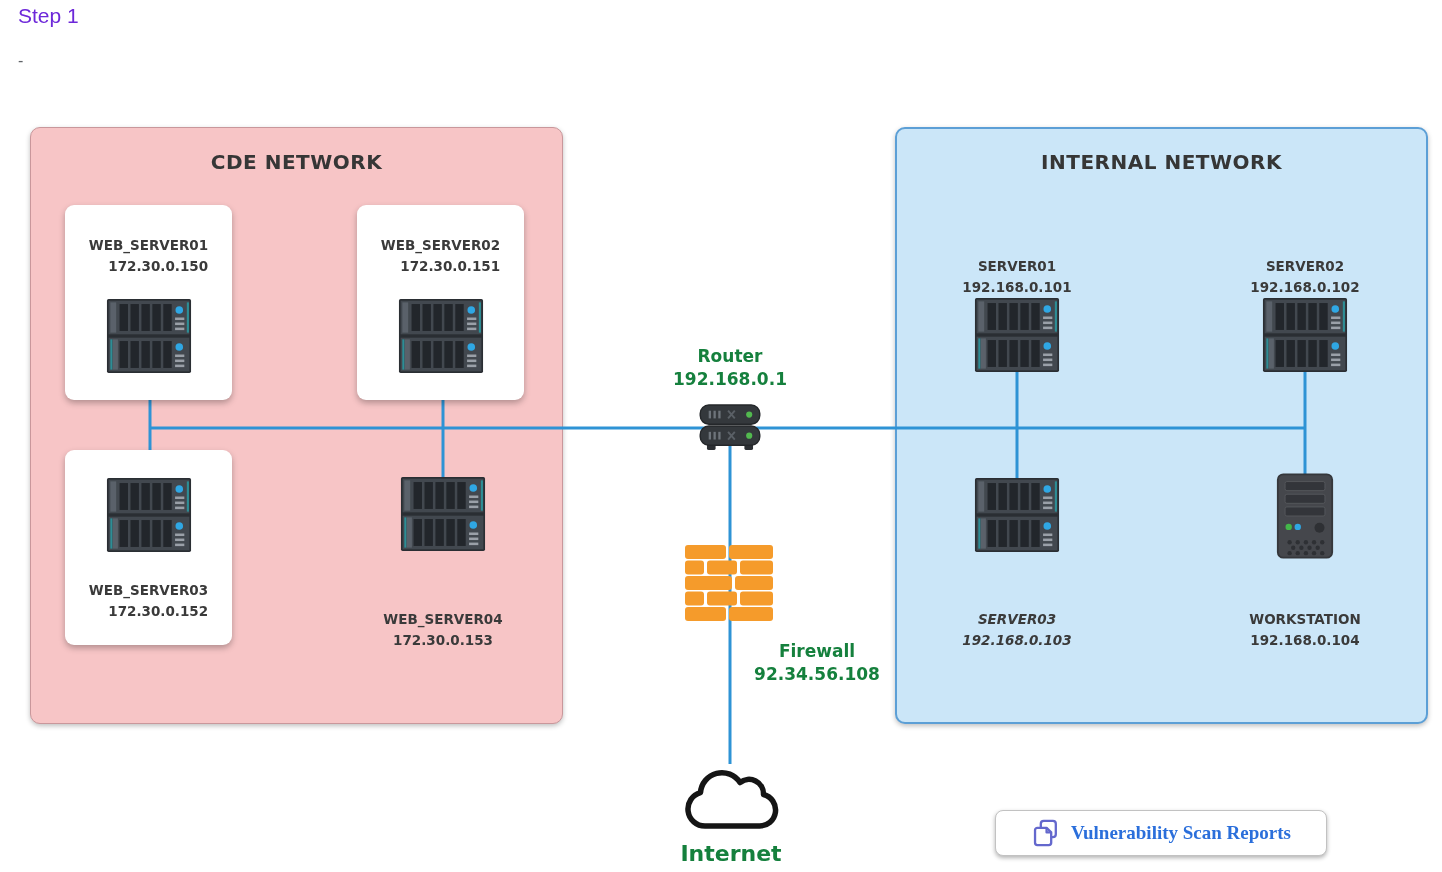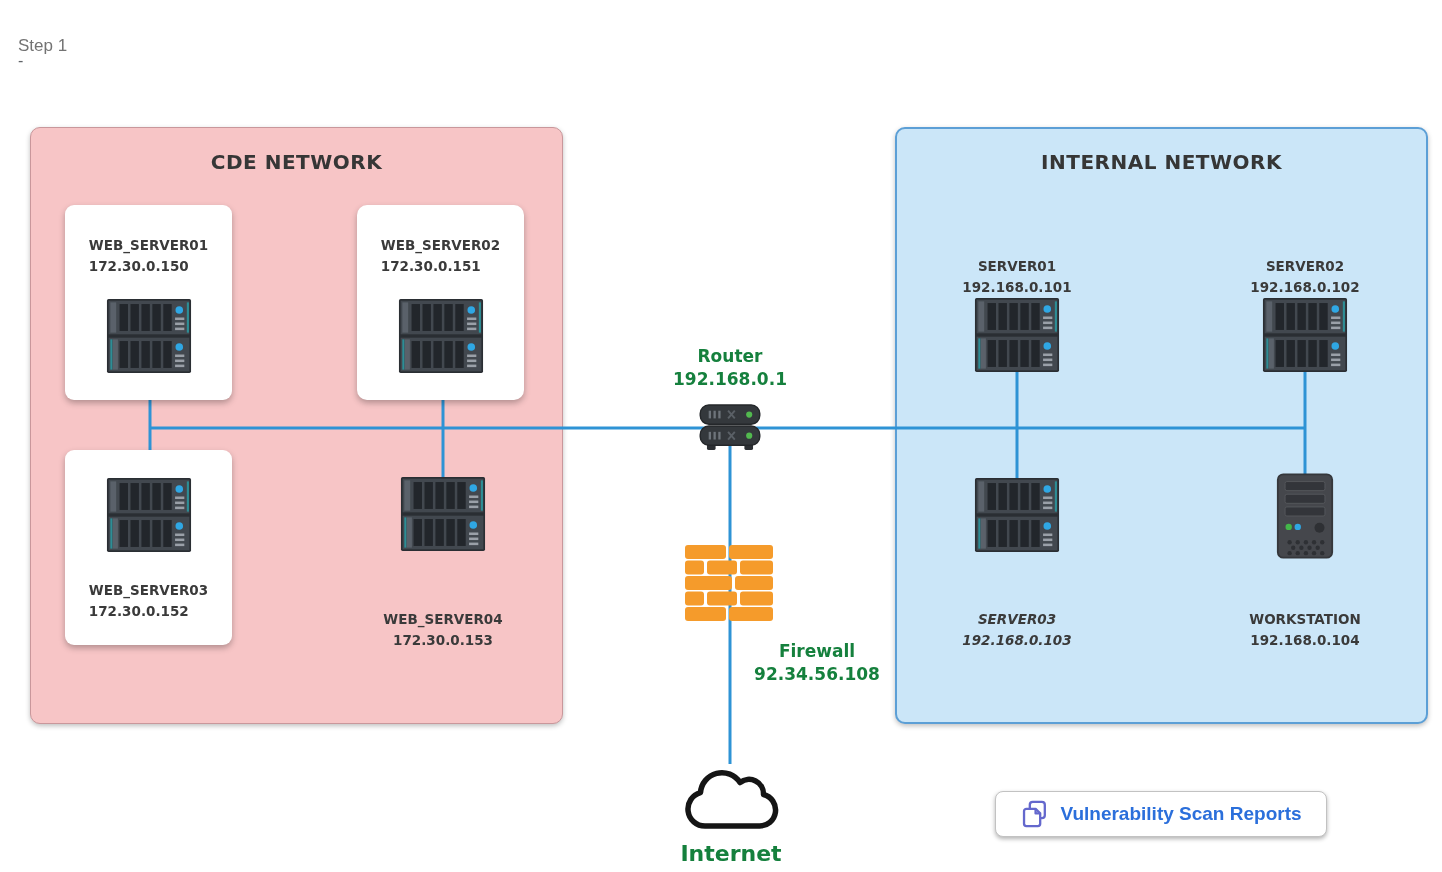--- a/index.html
+++ b/index.html
@@ -1,54 +1,54 @@
 <!DOCTYPE html>
 <html><head>
 <meta charset="utf-8">
 <style>
   * { margin:0; padding:0; box-sizing:border-box; }
   body { background:#ffffff; font-family:"DejaVu Sans", sans-serif; }
   #stage { position:relative; width:1442px; height:872px; background:#fff; overflow:hidden; }
 
-  .step-label { position:absolute; left:18px; top:36px; font-family:"Liberation Sans",sans-serif;
-                font-size:17px; color:#737373; }
+  .step-label { position:absolute; left:18px; top:4px; font-family:"Liberation Sans",sans-serif;
+                font-size:21px; color:#6d28d9; }
   .step-dash  { position:absolute; left:18px; top:52px; font-family:"Liberation Sans",sans-serif;
                 font-size:16px; color:#5f6368; }
 
   .net-box { position:absolute; width:533px; height:597px; top:127px; border-radius:10px;
              box-shadow:0 2px 5px rgba(0,0,0,0.25); }
   .net-box.cde { left:30px; background:#f7c5c6; border:1px solid #c9979b; }
   .net-box.internal { left:895px; background:#cbe6f8; border:2px solid #5c9fd6; }
 
   .net-title { position:absolute; top:150px; width:533px; text-align:center;
                font-size:20px; font-weight:bold; color:#363636; letter-spacing:0.5px; z-index:4; }
   .net-title.cde { left:30px; }
   .net-title.internal { left:895px; }
 
   svg.lines { position:absolute; left:0; top:0; width:1442px; height:872px; z-index:2; pointer-events:none; }
 
   .card { position:absolute; width:167px; height:195px; background:#fff; border-radius:9px;
           box-shadow:0 3px 6px rgba(0,0,0,0.28); z-index:3; display:flex; flex-direction:column;
           align-items:center; }
-  .node-label { text-align:left; font-size:13.5px; font-weight:bold; color:#3a3a3a; line-height:21px; z-index:3; }
+  .node-label { text-align:right; font-size:13.5px; font-weight:bold; color:#3a3a3a; line-height:21px; z-index:3; }
   .node-label .ip { color:#3a3a3a; }
   .abs-label { position:absolute; width:200px; text-align:center; z-index:3;margin-top:21px; }
 
   .rack-icon { width:86px; height:74px; display:block; }
   .tower-icon { width:58px; height:88px; display:block; }
 
   .abs-icon { position:absolute; z-index:3; }
 
   .mid-label { position:absolute; text-align:center; font-size:17px; font-weight:bold;
                color:#15803d; line-height:23px; z-index:3; }
 
-  .vuln-btn { position:absolute; left:995px; top:791px; width:332px; height:46px; background:#fff;
+  .vuln-btn { position:absolute; left:995px; top:810px; width:332px; height:46px; background:#fff;
               border:1px solid #c2c2c2; border-radius:8px; box-shadow:0 2px 4px rgba(0,0,0,0.3);
               display:flex; align-items:center; justify-content:center; gap:10px; cursor:pointer; z-index:3;
-              font-family:Liberation Sans, sans-serif; }
+              font-family:Liberation Serif, serif; }
   .vuln-btn span { font-size:19px; font-weight:bold; color:#2b6fdb; }
 </style>
 </head>
 <body>
 
 <svg width="0" height="0" style="position:absolute">
   <defs>
     <symbol id="sym-rack" viewBox="0 0 100 88">
       <rect x="0" y="0" width="100" height="88" rx="2" fill="#2a2e33"></rect>
       <g>
@@ -181,21 +181,21 @@
   <div class="card" style="left:65px; top:205px;">
     <div class="node-label" style="margin-top:30px;">
       <div>WEB_SERVER01</div>
       <div class="ip">172.30.0.150</div>
     </div>
     <svg class="rack-icon" style="margin-top:22px;">
         <use href="#sym-rack"></use>
       </svg>
   </div>
 
-  <div class="card" style="left:357px; top:205px;border-radius:10px;">
+  <div class="card" style="left:357px; top:205px;">
     <div class="node-label" style="margin-top:30px;">
       <div>WEB_SERVER02</div>
       <div class="ip">172.30.0.151</div>
     </div>
     <svg class="rack-icon" style="margin-top:22px;">
         <use href="#sym-rack"></use>
       </svg>
   </div>
 
   <div class="card" style="left:65px; top:450px;">

